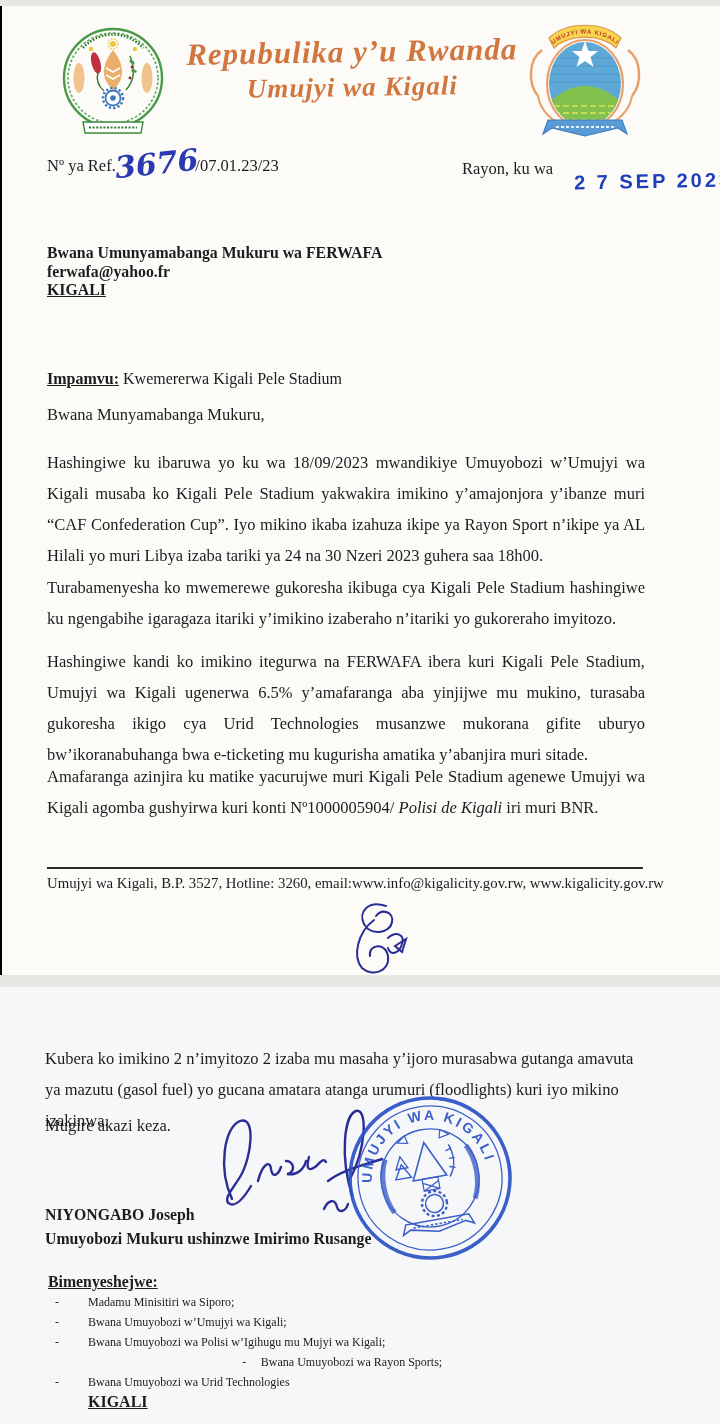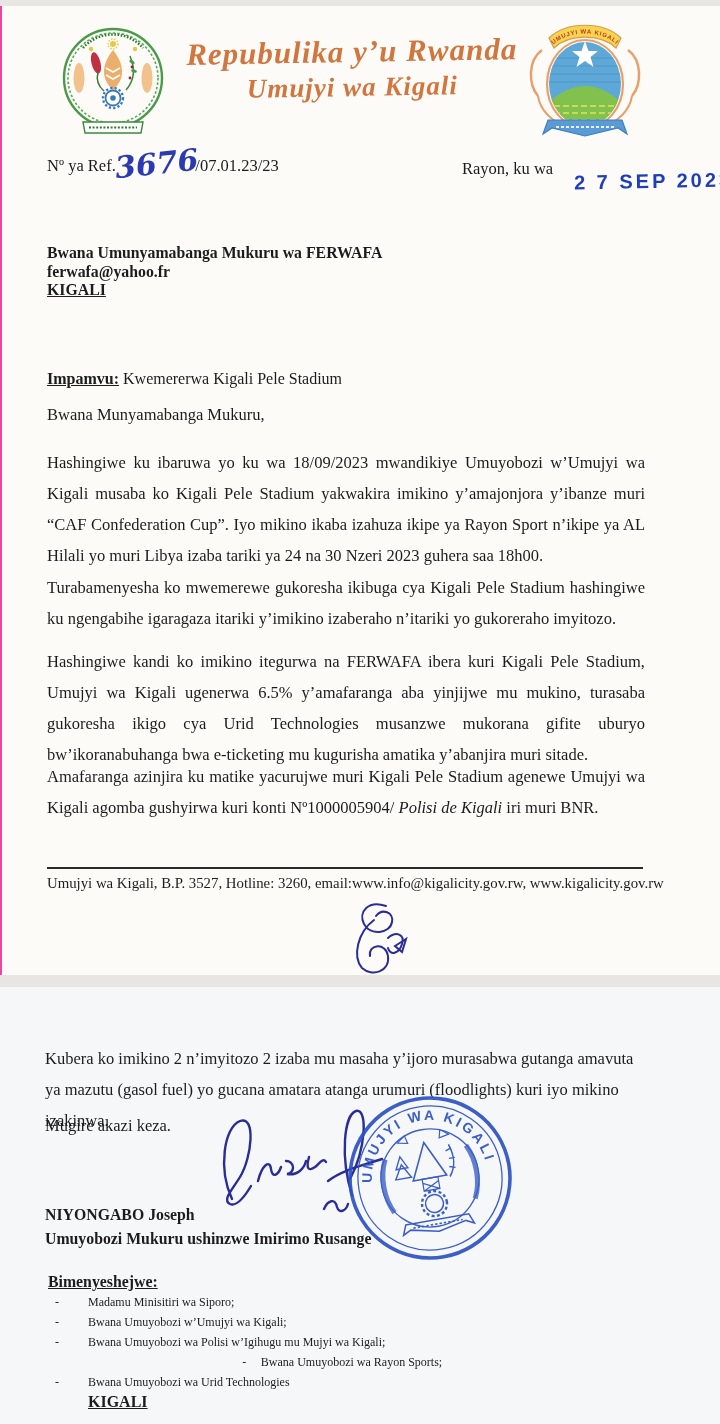--- a/index.html
+++ b/index.html
@@ -5,21 +5,21 @@
   * { margin:0; padding:0; box-sizing:border-box; }
   html,body { width:720px; }
   body {
     background:#e7e6e2;
     font-family:"Liberation Serif", serif;
     color:#1c1c1e;
     width:720px; height:1424px; overflow:hidden;
     position:relative;
   }
   .page { position:relative; width:720px; }
-  #page1 { background:#fcfbf8; height:969px; margin-top:6px; border-left:2px solid #ec4899; }
+  #page1 { background:#fcfbf8; height:969px; margin-top:6px; border-left:2px solid #000000; }
   #page-gap { height:12px; background:#e7e6e2; }
   #page2 { background:#f6f7f9; height:437px; }
 
   .abs { position:absolute; }
 
   
   .title-block { left:170px; top:28px; width:360px; text-align:center; transform:rotate(-1deg); }
   .title-line1 { font-size:31px; font-weight:bold; font-style:italic; color:#d0763e; letter-spacing:1px; }
   .title-line2 { font-size:27px; font-weight:bold; font-style:italic; color:#d0763e; letter-spacing:1px; margin-top:2px; }
 

